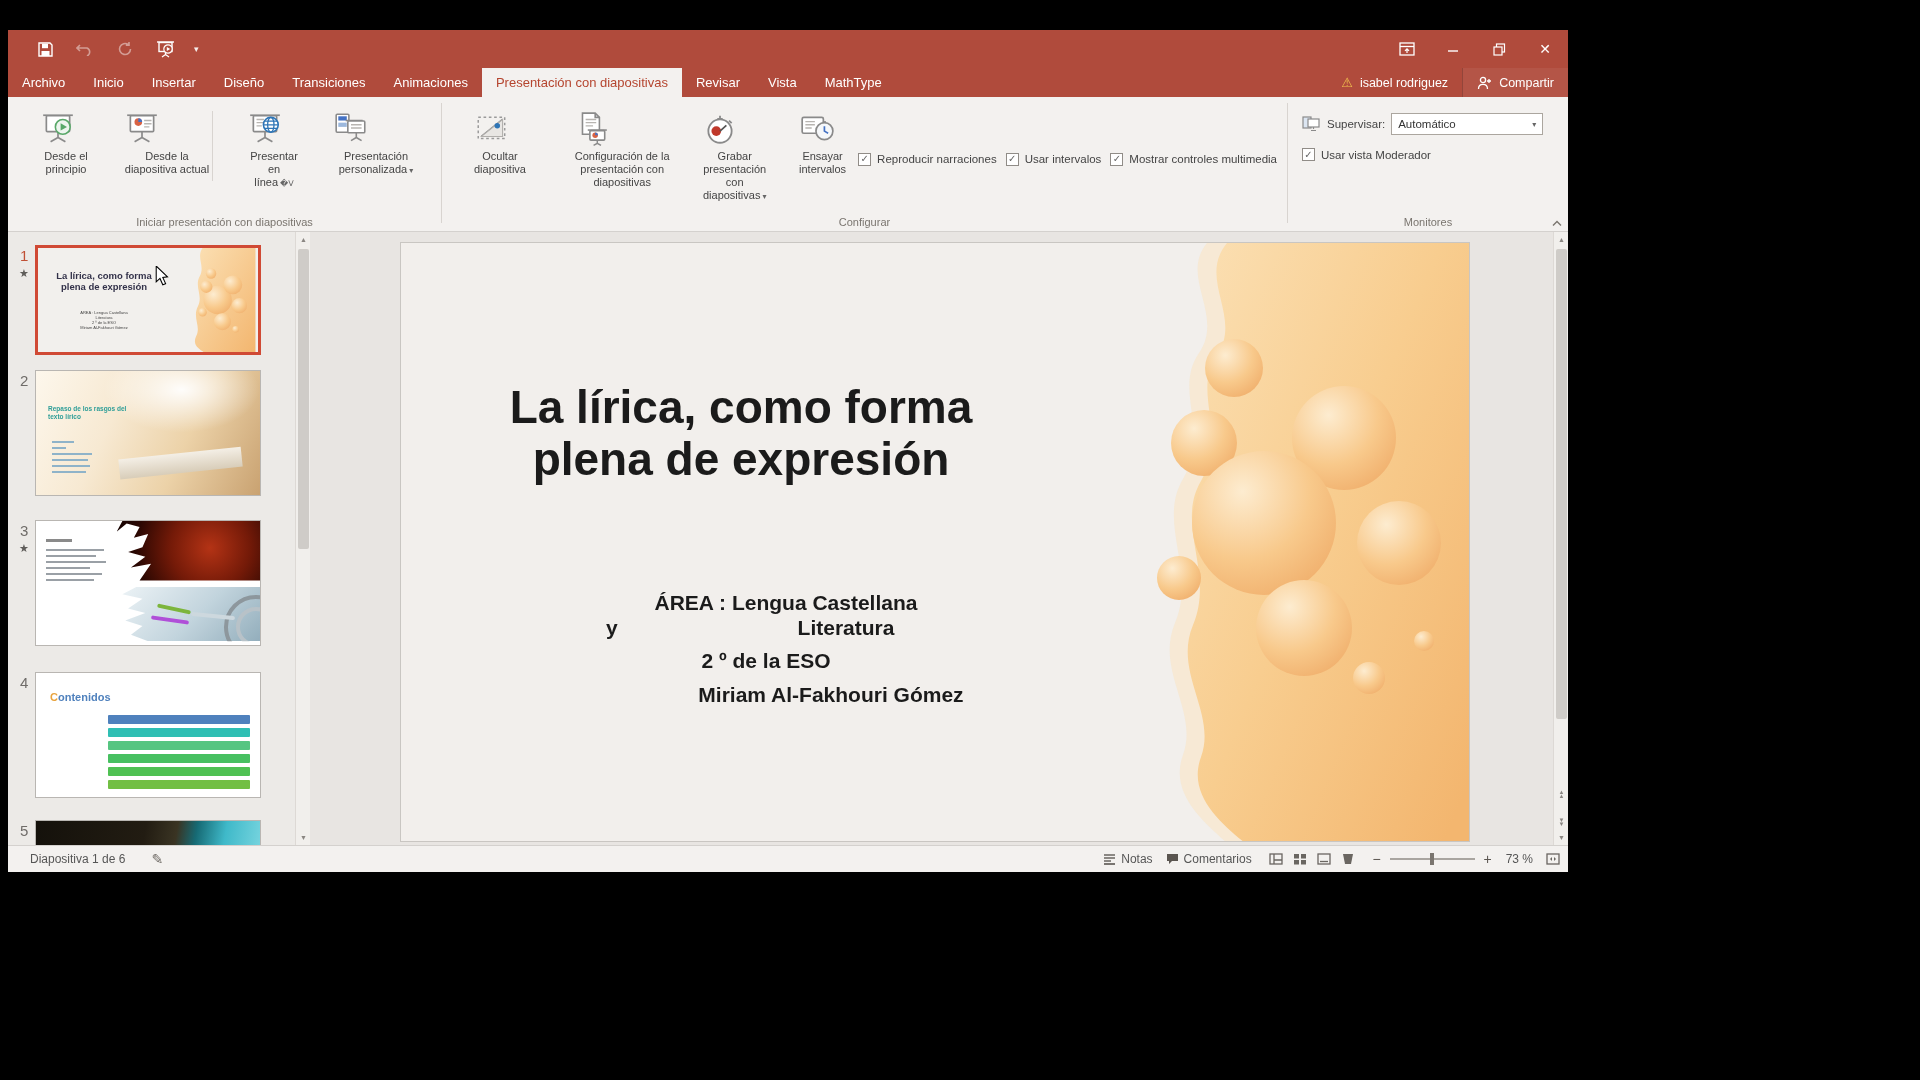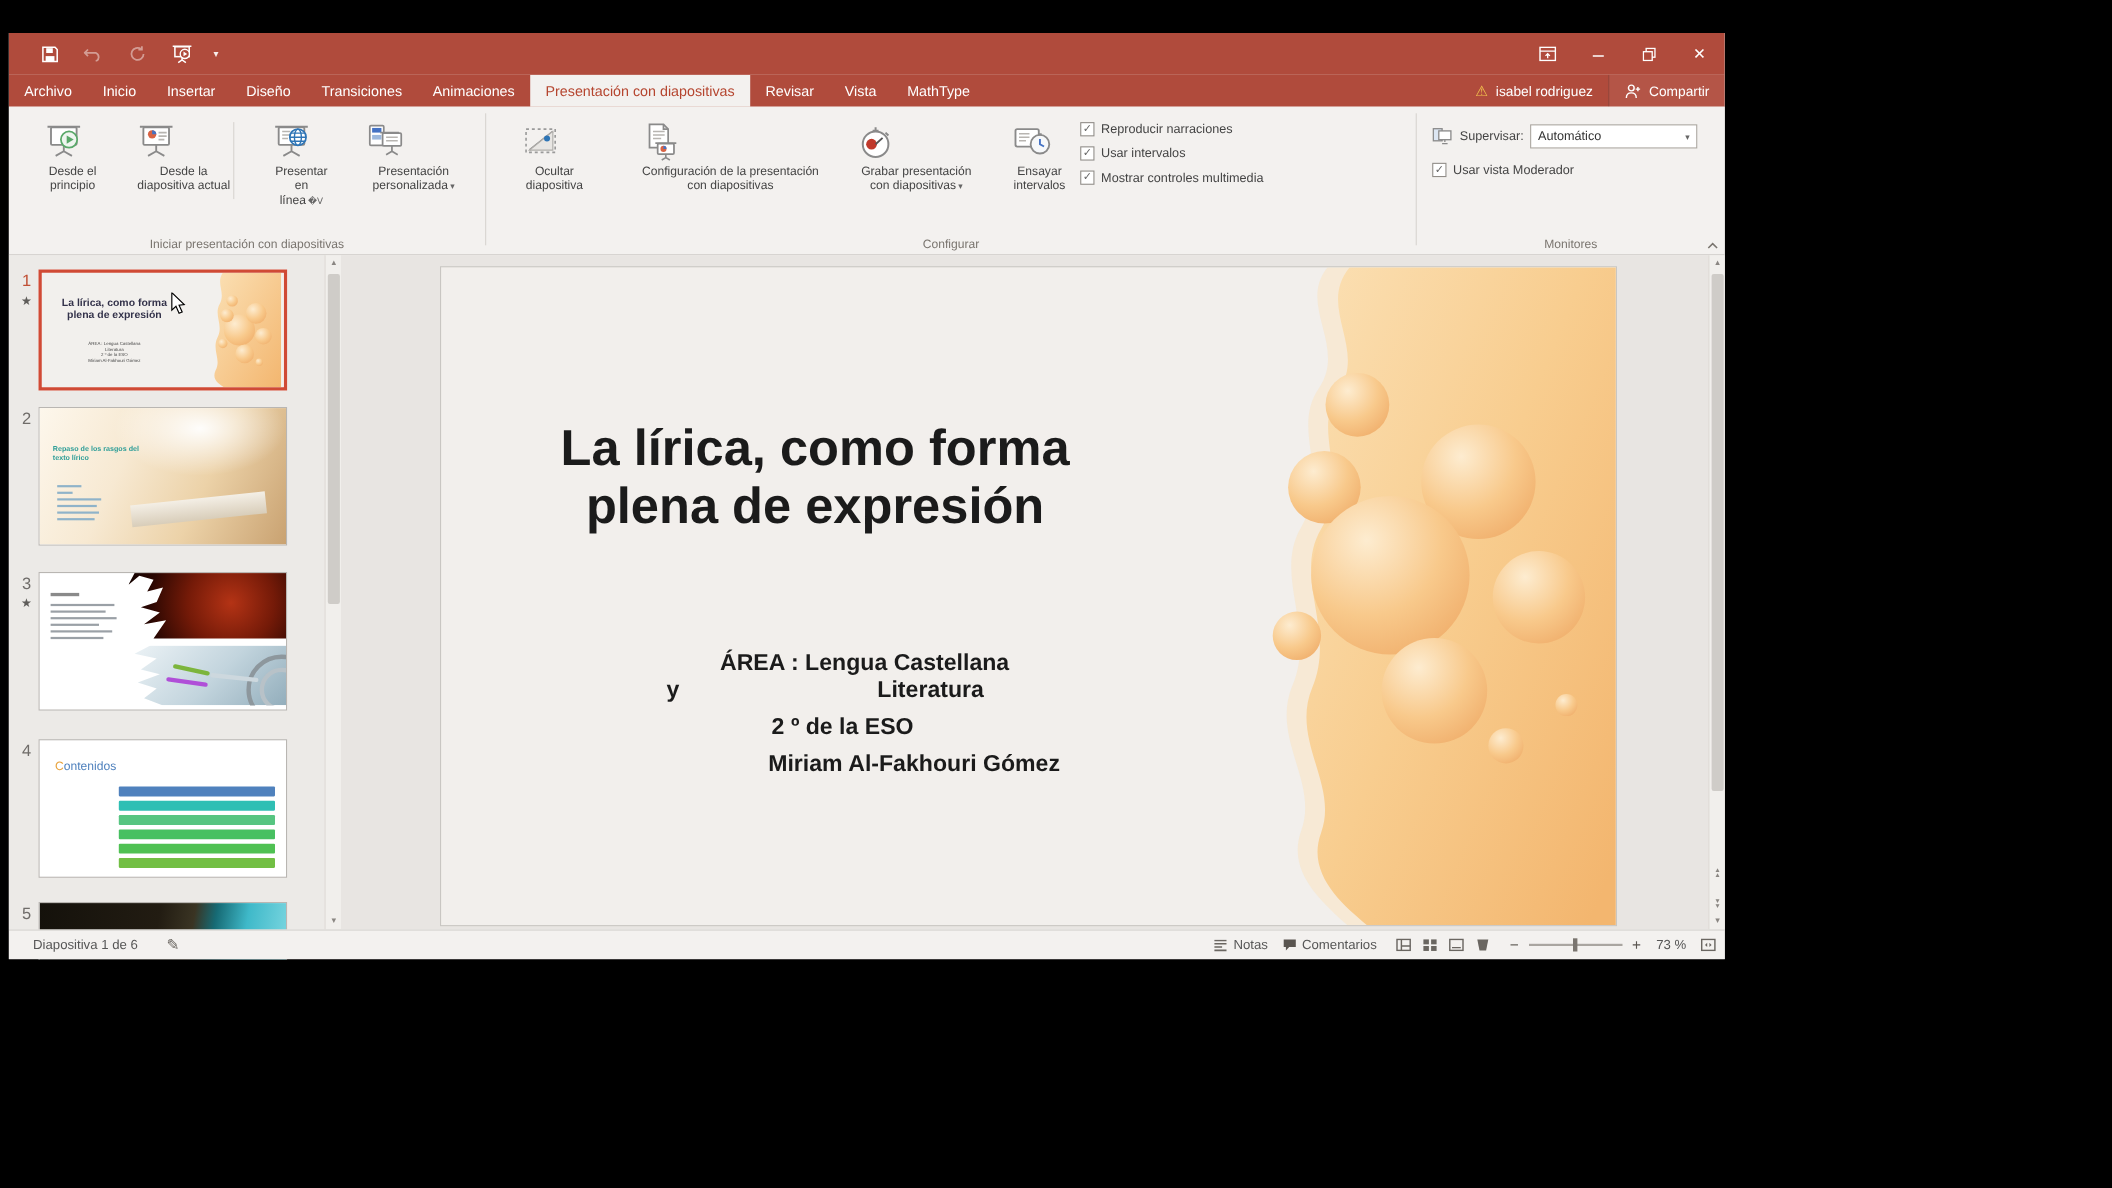--- a/index.html
+++ b/index.html
@@ -32,21 +32,21 @@
   .ribbon { height:135px; background:#f3f1ef; border-bottom:1px solid #d4d1ce; position:relative; display:flex; }
   .rgroup { position:relative; height:100%; padding-top:4px; }
   .rgroup .glabel { position:absolute; bottom:3px; left:0; right:0; text-align:center; font-size:11px; color:#7a756f; white-space:nowrap; }
   .gsep { width:1px; background:#d8d4d0; margin:6px 0 8px 0; }
   .gsep.inner { margin:10px 2px 26px 2px; }
   .bigrow { display:flex; height:106px; }
   .bigbtn { display:flex; flex-direction:column; align-items:flex-start; padding-top:4px;padding-left:32px; }
   .bigbtn .bicon { height:42px; display:flex; align-items:flex-end; justify-content:center; }
   .bigbtn .blabel { margin-top:3px; font-size:11px; color:#444; text-align:center; line-height:13px; }
   .dd { font-size:8px; color:#666; margin-left:2px; }
-  .cbcol { display:flex; flex-direction:column; gap:9px; padding:10px 10px 0 12px; }
+  .cbcol { display:flex; gap:9px; padding:10px 10px 0 12px; }
   .cb { display:flex; align-items:center; gap:6px; font-size:11.5px; color:#444; white-space:nowrap; }
   .cbbox { width:13px; height:13px; background:#fff; border:1px solid #908c87; display:flex; align-items:center; justify-content:center;
            font-size:10px; color:#666; line-height:1; }
   .cbbox::after { content:"✓"; }
   .monitors { padding:12px 10px 0 14px; display:flex; flex-direction:column; gap:13px; }
   .monrow { display:flex; align-items:center; gap:6px; font-size:11.5px; color:#444; }
   .select { width:152px; height:22px; background:#fff; border:1px solid #aba69f; display:flex; align-items:center;
             padding:0 6px; font-size:11.5px; color:#333; }
   .select .dd { margin-left:auto; }
   .ribbon-collapse { position:absolute; right:6px; bottom:4px; color:#7a756f; }
@@ -86,21 +86,21 @@
               clip-path:polygon(0 18%,7% 4%,16% 10%,12% 28%,22% 22%,18% 44%,8% 52%,20% 60%,10% 78%,24% 72%,16% 100%,100% 100%,100% 0,4% 0); }
   .t3-target { position:absolute; right:0; bottom:3%; width:64%; height:44%;
                background:linear-gradient(135deg,#eef4f7 0%,#c2d4dd 55%,#93aebc 100%);
                clip-path:polygon(14% 0,4% 14%,18% 22%,8% 40%,20% 48%,6% 62%,18% 72%,10% 88%,22% 100%,100% 100%,100% 0); }
   .t3-ring { position:absolute; border-radius:50%; border:4px solid #9aa3a8; }
   .t3-arrow { position:absolute; height:4px; border-radius:2px; }
   .t3-text { position:absolute; left:10px; top:18px; width:62px; }
   .t3-text .h { height:3px; width:26px; background:#8a8a8a; margin-bottom:7px; }
   .t3-text .l { height:2px; background:#9aa0a6; margin:4px 0; }
   
-  .t4-title { position:absolute; left:14px; top:18px; font-size:11px; font-weight:normal; color:#4f81bd; }
+  .t4-title { position:absolute; left:14px; top:18px; font-size:11px; font-weight:bold; color:#4f81bd; }
   .t4-title::first-letter { color:#e8a33d; }
   .t4-bars { position:absolute; left:72px; top:42px; width:142px; }
   .t4-bars .bar { height:9px; margin-bottom:4px; border-radius:1px; }
   
   .t5-dark { position:absolute; inset:0; background:linear-gradient(100deg,#14110b 0%,#221c12 45%,#3a3423 58%,#166a74 66%,#3fb9c9 78%,#8fe0e8 100%); }
 
   
   .editor { flex:1; position:relative; }
   .slide { position:absolute; left:90px; top:10px; width:1070px; height:600px; background:#f2efec;
            border:1px solid #c9c6c2; overflow:hidden; }

